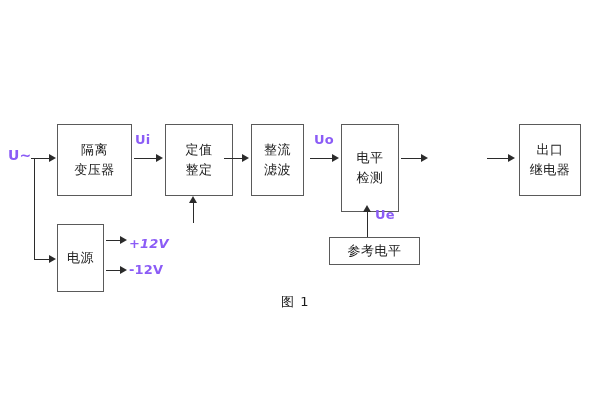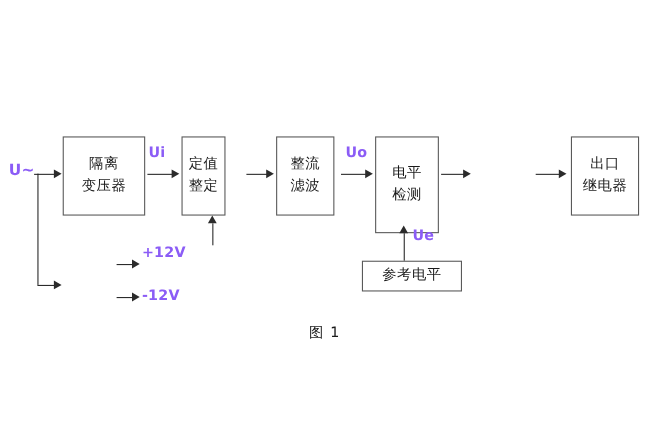--- a/index.html
+++ b/index.html
@@ -101,21 +101,21 @@
 
   <div class="block" style="left:57px; top:124px; width:75px; height:72px;">
     <span class="ln">隔离</span>
     <span class="ln">变压器</span>
   </div>
 
   <div class="label" style="left:135px; top:132px;">Ui</div>
   <div class="hline" style="left:134px; top:158px; width:23px;"></div>
   <div class="arrowR" style="left:156px; top:153.5px;"></div>
 
-  <div class="block" style="left:165px; top:124px; width:40px; height:72px;">
+  <div class="block" style="left:165px; top:124px; width:68px; height:72px;">
     <span class="ln">定值</span>
     <span class="ln">整定</span>
   </div>
 
   <div class="block" style="left:251px; top:124px; width:53px; height:72px;">
     <span class="ln">整流</span>
     <span class="ln">滤波</span>
   </div>
 
   <div class="hline" style="left:224px; top:158px; width:19px;"></div>
@@ -135,24 +135,27 @@
 
 
   <div class="hline" style="left:487px; top:158px; width:22px;"></div>
   <div class="arrowR" style="left:508px; top:153.5px;"></div>
 
   <div class="block" style="left:519px; top:124px; width:62px; height:72px;">
     <span class="ln">出口</span>
     <span class="ln">继电器</span>
   </div>
 
+  <div class="block" style="left:57px; top:224px; width:47px; height:68px;">
+    <span class="ln">电源</span>
+  </div>
 
   <div class="hline" style="left:106px; top:240px; width:15px;"></div>
   <div class="arrowR" style="left:120px; top:235.5px;"></div>
-  <div class="label" style="left:129px; top:223px;">+12V</div>
+  <div class="label" style="left:129px; top:236px;font-style:italic;">+12V</div>
 
   <div class="hline" style="left:106px; top:270px; width:15px;"></div>
   <div class="arrowR" style="left:120px; top:265.5px;"></div>
   <div class="label" style="left:129px; top:262px;">-12V</div>
 
 
   <div class="vline" style="left:193px; top:203px; height:20px;"></div>
   <div class="arrowU" style="left:188.5px; top:196px;"></div>
 
   <div class="block" style="left:329px; top:237px; width:91px; height:28px;">

